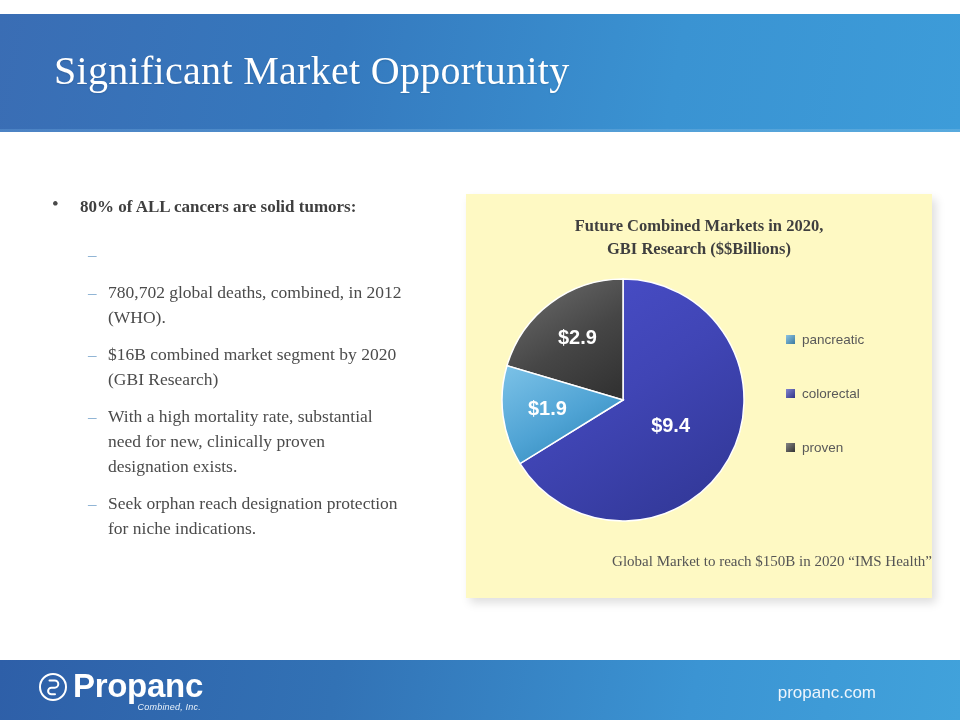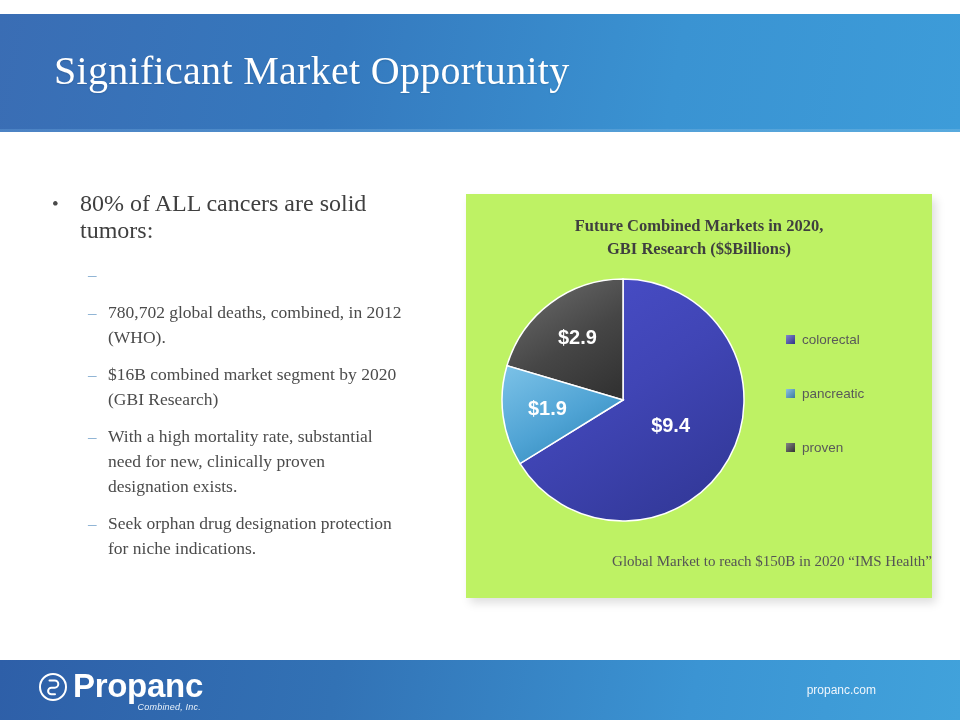--- a/index.html
+++ b/index.html
@@ -58,23 +58,23 @@
     flex: 0 0 auto;
     width: 22px;
     font-size: 19px;
     line-height: 28px;
     color: #4a4a4a;
     text-align: left;
     padding-left: 8px;
     box-sizing: border-box;
   }
   .lead-bullet .txt {
-    font-size: 24px;
-    font-weight: normal;
-    line-height: 27px;
+    font-size: 17px;
+    font-weight: bold;
+    line-height: 34px;
     color: #3f3f3f;
     max-width: 305px;
     padding-left: 14px;
   }
   .sub-bullet {
     display: flex;
     align-items: flex-start;
     margin-bottom: 12px;
     padding-left: 44px;
   }
@@ -90,21 +90,21 @@
     line-height: 25px;
     color: #4b4b4b;
     max-width: 300px;
   }
 
   
   #chart-card {
     position: absolute;
     left: 466px; top: 194px;
     width: 466px; height: 404px;
-    background: #bef264;
+    background: #fef9c3;
     box-shadow: 4px 5px 9px rgba(0,0,0,.13);
   }
   #chart-title {
     position: absolute;
     left: 0; top: 20px;
     width: 466px;
     text-align: center;
     font-family: "Liberation Serif", serif;
     font-weight: bold;
     font-size: 16.5px;
@@ -190,21 +190,21 @@
     font-style: italic;
     font-size: 9px;
     color: #e8f1fa;
     letter-spacing: .2px;
     white-space: nowrap;
   }
   #footer-url {
     position: absolute;
     right: 84px; top: 23px;
     font-family: "Liberation Sans", sans-serif;
-    font-size: 12px;
+    font-size: 17px;
     color: #eef5fc;
   }
 </style>
 </head>
 <body>
 
 <div id="header-band">
   <div id="slide-title">Significant Market Opportunity</div>
 </div>
 
@@ -229,21 +229,21 @@
     <span class="txt">$16B combined market segment by 2020 (GBI Research)</span>
   </div>
 
   <div class="sub-bullet">
     <span class="dash">–</span>
     <span class="txt">With a high mortality rate, substantial need for new, clinically proven designation exists.</span>
   </div>
 
   <div class="sub-bullet">
     <span class="dash">–</span>
-    <span class="txt">Seek orphan drug designation protection for niche indications.</span>
+    <span class="txt">Seek orphan reach designation protection for niche indications.</span>
   </div>
 
 </div>
 
 <div id="chart-card">
 
   <div id="chart-title">
     <div>Future Combined Markets in 2020,</div>
     <div>GBI Research ($$Billions)</div>
   </div>
@@ -273,26 +273,26 @@
         <path id="slice-pancreatic" fill="url(#gradPancreatic)" stroke="#ffffff" stroke-width="1.5" d="M 123 123 L 20.040916417340497 186.5643540659302 A 121 121 0 0 1 6.970148193258126 88.67692482155016 Z"></path>
       </g>
       <text id="label-colorectal" class="slice-label" text-anchor="middle" dominant-baseline="middle" x="170.6" y="149.5">$9.4</text>
       <text id="label-pancreatic" class="slice-label" text-anchor="middle" dominant-baseline="middle" x="47.4" y="133.1">$1.9</text>
       <text id="label-ovarian" class="slice-label" text-anchor="middle" dominant-baseline="middle" x="77.4" y="61.9">$2.9</text>
     </svg>
   </div>
 
   <div id="pie-legend">
     <div class="legend-row">
+      <span class="legend-swatch" id="sw1" style="background: linear-gradient(135deg, rgba(255, 255, 255, 0.35), rgba(0, 0, 0, 0.25)) rgb(79, 163, 212);"></span>
+      <span class="legend-text">pancreatic</span>
+    </div>
+    <div class="legend-row">
       <span class="legend-swatch" id="sw0" style="background: linear-gradient(135deg, rgba(255, 255, 255, 0.35), rgba(0, 0, 0, 0.25)) rgb(64, 69, 181);"></span>
       <span class="legend-text">colorectal</span>
-    </div>
-    <div class="legend-row">
-      <span class="legend-swatch" id="sw1" style="background: linear-gradient(135deg, rgba(255, 255, 255, 0.35), rgba(0, 0, 0, 0.25)) rgb(79, 163, 212);"></span>
-      <span class="legend-text">pancreatic</span>
     </div>
     <div class="legend-row">
       <span class="legend-swatch" id="sw2" style="background: linear-gradient(135deg, rgba(255, 255, 255, 0.35), rgba(0, 0, 0, 0.25)) rgb(68, 68, 68);"></span>
       <span class="legend-text">proven</span>
     </div>
   </div>
 
   <div id="chart-footnote">Global Market to reach $150B in 2020 “IMS Health”</div>
 </div>
 

